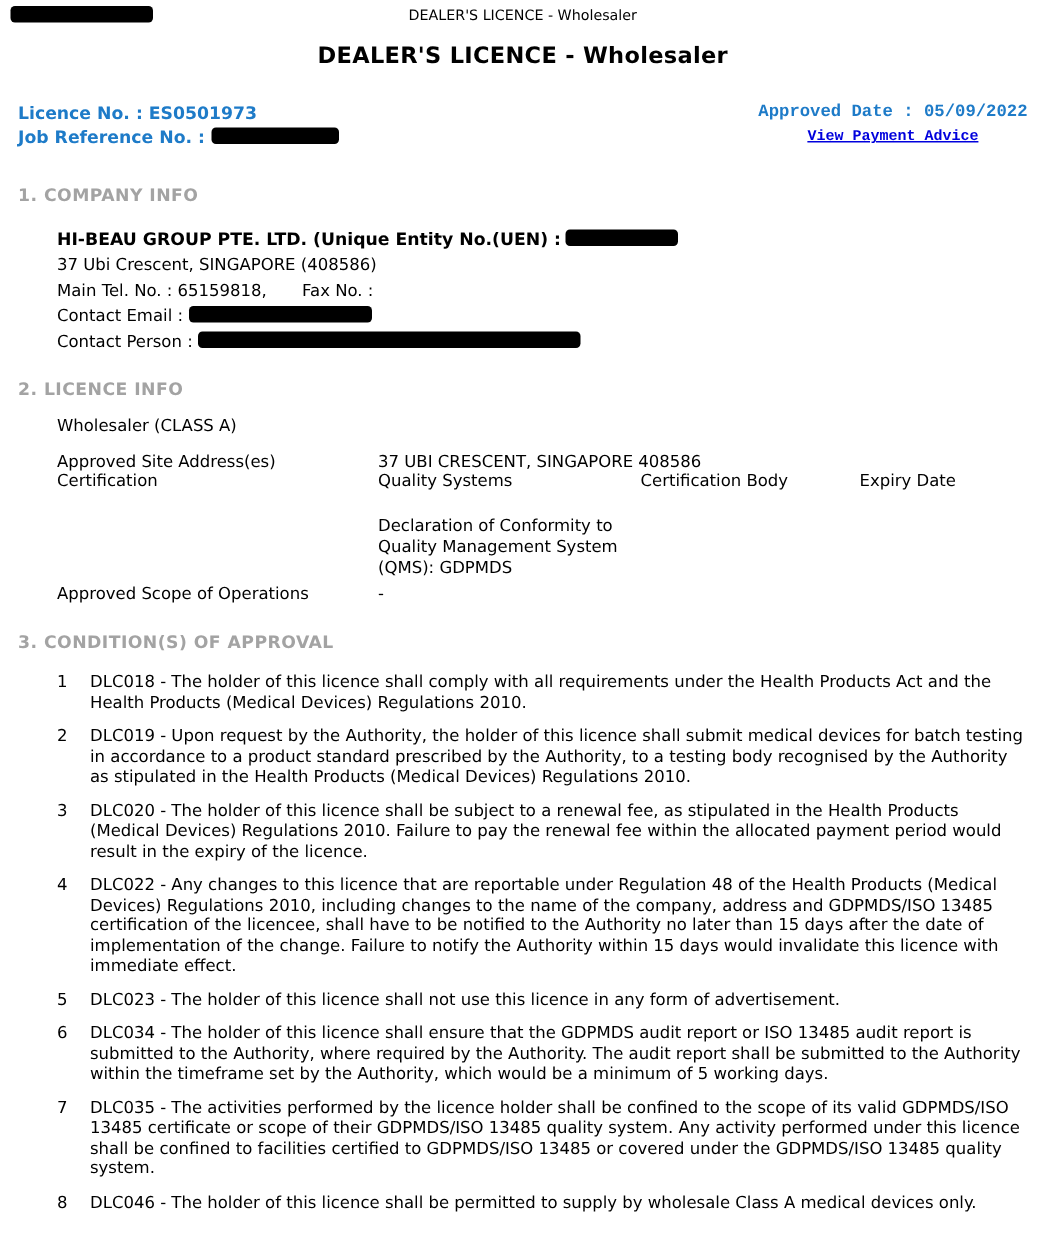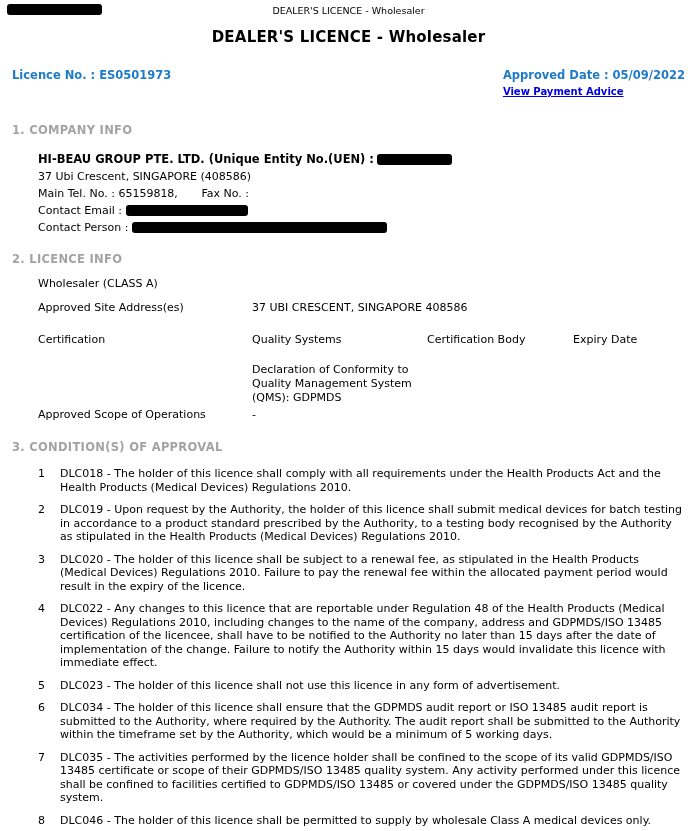--- a/index.html
+++ b/index.html
@@ -29,21 +29,21 @@
 
   
   .doc-title {
     margin-top: 9px; text-align: center;
     font-size: 15px; font-weight: bold; letter-spacing: 0.2px;
   }
 
   
   .meta-row { display: flex; justify-content: space-between; margin-top: 21px; }
   .meta-left, .meta-right { line-height: 16px; }
-  .meta-right { text-align: left; }
+  .meta-right { text-align: center; font-family: Liberation Mono, monospace; }
   .blue-strong { color: #1e7bc8; font-weight: bold; font-size: 11.5px; }
   .payment-link {
     color: #0000dd; font-weight: bold; font-size: 10px;
     text-decoration: underline; cursor: pointer; display: inline-block; margin-top: 1px;
   }
 
   
   .section-heading {
     color: #a3a3a3; font-weight: bold; font-size: 11.5px;
     letter-spacing: 0.3px; margin: 0;
@@ -55,21 +55,21 @@
   .indent { margin-left: 26px; }
 
   
   .company-block { margin-top: 14px; line-height: 17px; }
   .company-name { font-weight: bold; font-size: 11.5px; }
   .fax-label { margin-left: 20px; }
 
   
   .licence-type { margin-top: 11px; }
   .kv-row { display: grid; grid-template-columns: 214px 1fr; margin-top: 11px; }
-  .cert-table { display: grid; grid-template-columns: 214px 175px 146px 1fr; margin-top: 19px; }
+  .cert-table { display: grid; grid-template-columns: 214px 175px 146px 1fr; }
   .cert-table .cell { padding-right: 10px; line-height: 14px; }
   .cert-body-row { margin-top: 16px; }
   .scope-row { margin-top: 3px; }
 
   
   .conditions-list { margin-top: 13px; }
   .condition-item { display: flex; margin-bottom: 9px; }
   .condition-num { width: 22px; flex: 0 0 22px; }
   .condition-text { flex: 1; max-width: 632px; line-height: 13.5px; }
 </style>
@@ -84,20 +84,24 @@
   </div>
 
   <div class="doc-title">DEALER'S LICENCE - Wholesaler</div>
 
   <div class="meta-row">
     <div class="meta-left">
       <div class="blue-strong">
         <span>Licence No. :</span>
         <span>ES0501973</span>
       </div>
+      <div class="blue-strong">
+        <span>Job Reference No. :</span>
+        <span class="redact" style="width:85px"></span>
+      </div>
     </div>
     <div class="meta-right">
       <div class="blue-strong">
         <span>Approved Date :</span>
         <span>05/09/2022</span>
       </div>
       <div>
         <a class="payment-link">View Payment Advice</a>
       </div>
     </div>

